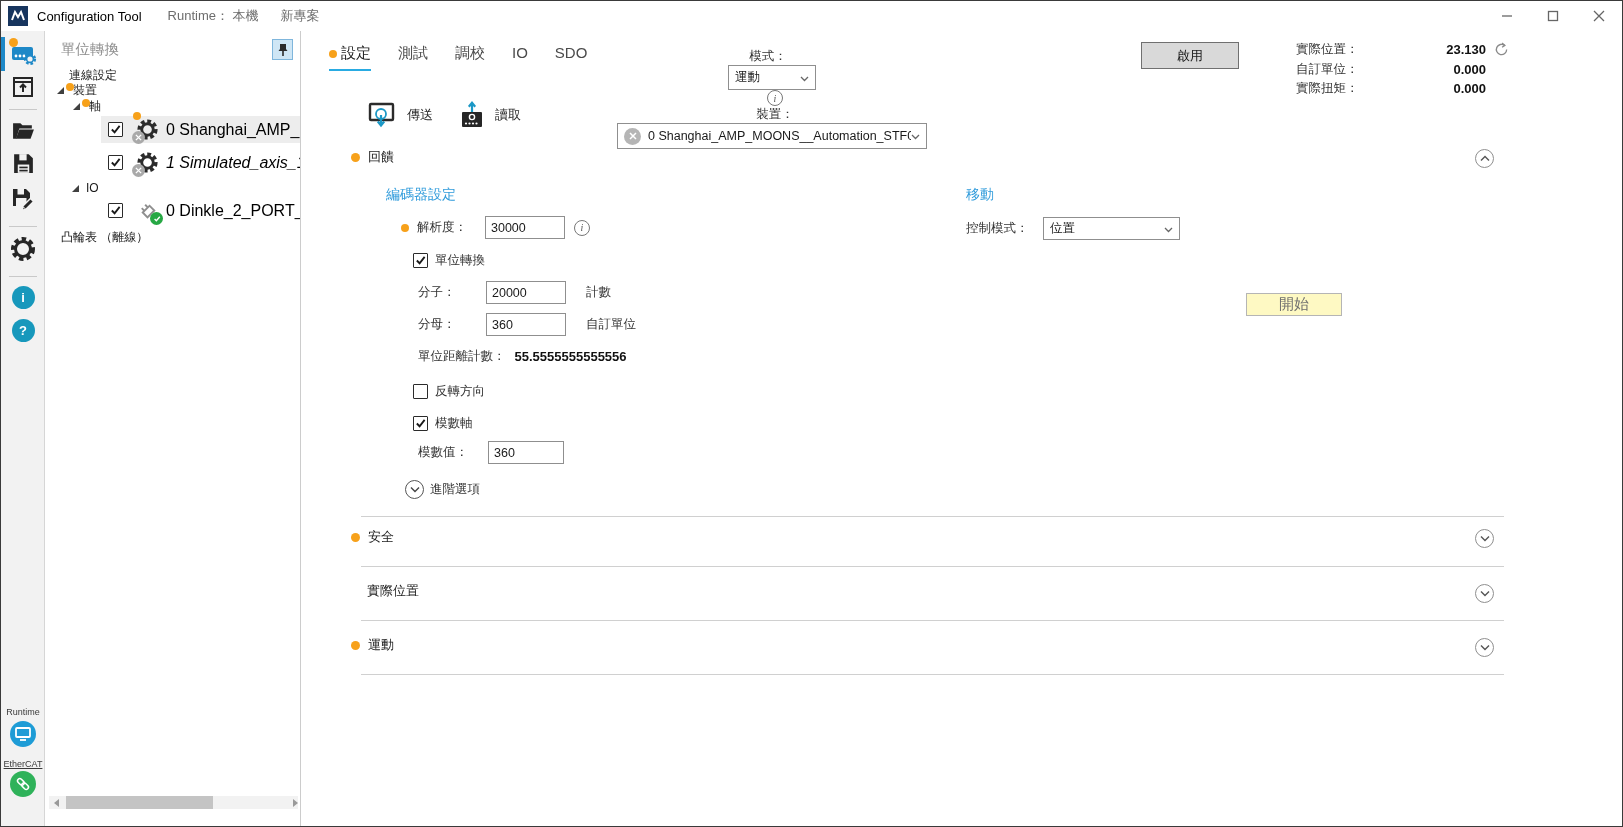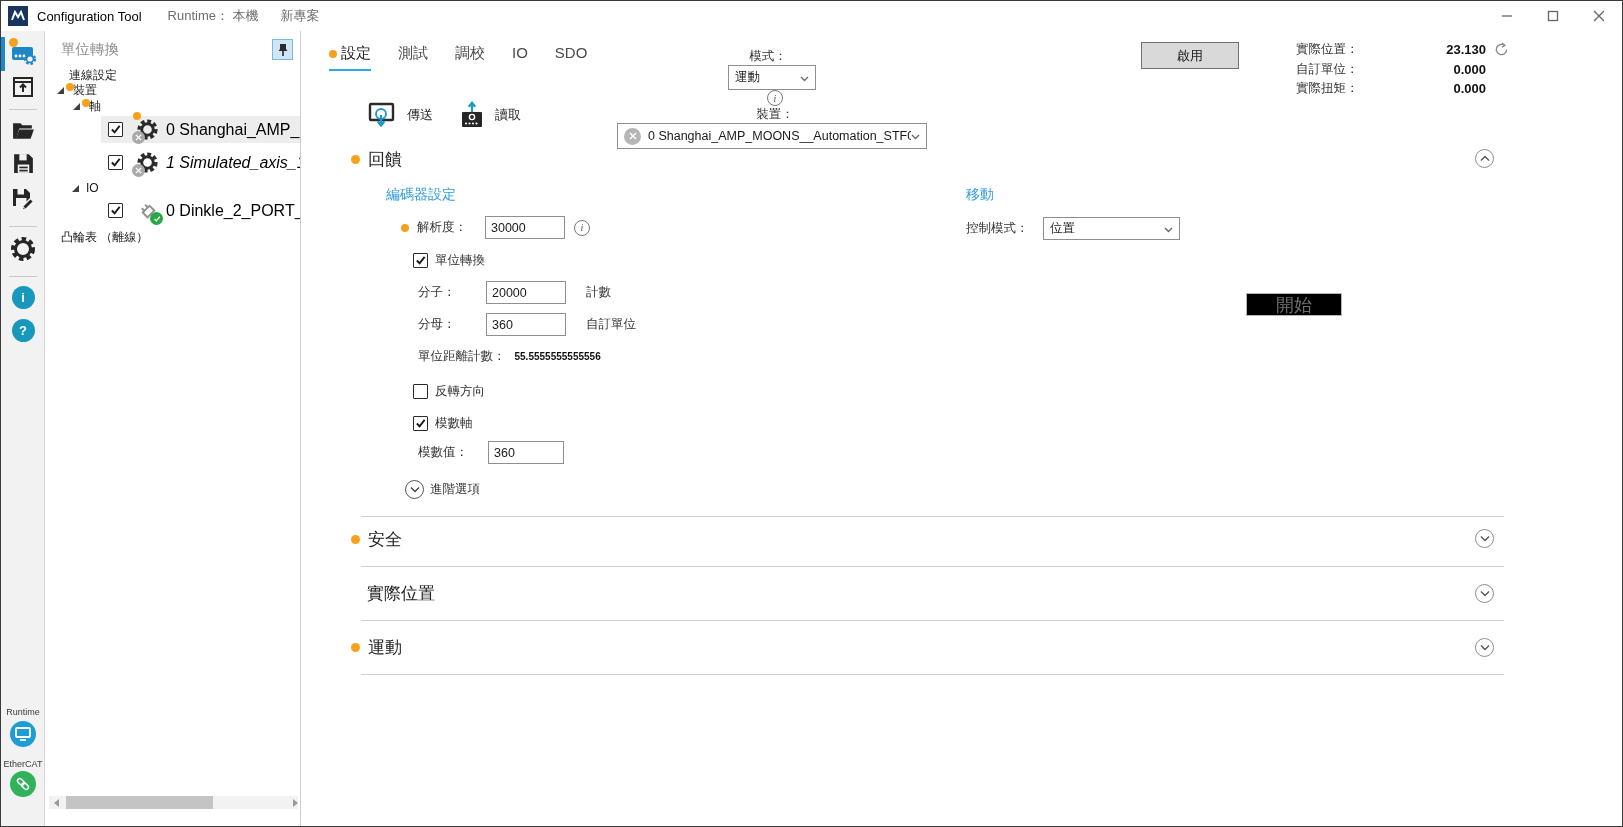--- a/index.html
+++ b/index.html
@@ -65,29 +65,29 @@
 
   .status { position:absolute; left:995px; top:9px; }
   .status-row { display:flex; align-items:center; height:19.5px; }
   .status-label { font-size:12.5px; color:#333; width:95px; }
   .status-value { font-size:13px; font-weight:bold; color:#111; width:95px; text-align:right; }
 
   .toolbar { position:absolute; left:66px; top:70px; display:flex; gap:26px; }
   .tool-btn { display:flex; align-items:center; gap:10px; font-size:13px; color:#2b2b2b; }
 
   .sec-header { position:absolute; display:flex; align-items:center; }
-  .sec-title { font-size:17px; color:#222; margin-left:8px; }
+  .sec-title { font-size:13px; color:#222; margin-left:8px; }
   .chev-circle { position:absolute; left:1174px; width:19px; height:19px; border:1px solid #8f8f8f; border-radius:50%; background:#fff; display:flex; align-items:center; justify-content:center; }
   .blue-heading { position:absolute; font-size:14px; color:#2f9bdb; }
   .frow { position:absolute; display:flex; align-items:center; }
   .flabel { font-size:12.5px; color:#333; }
-  .bold-val { font-size:10px; font-weight:bold; color:#111;text-align:center; }
+  .bold-val { font-size:13px; font-weight:bold; color:#111;text-align:center; }
   .divider { position:absolute; left:60px; width:1143px; height:1px; background:#d0d0d0; }
   .stepper-btn { width:22px; height:22px; background:#d9d9d9; border:1px solid #8f8f8f; font-size:13px; color:#1a1a1a; display:flex; align-items:center; justify-content:center; }
-  .start-btn { position:absolute; left:945px; top:262px; width:96px; height:23px; background:#000000; border:1px solid #b5b5b5; font-size:18px; color:#6f6f6f; display:flex; align-items:center; justify-content:center; }
+  .start-btn { position:absolute; left:945px; top:262px; width:96px; height:23px; background:#fef9c3; border:1px solid #b5b5b5; font-size:15px; color:#6f6f6f; display:flex; align-items:center; justify-content:center; }
   .adv-circle { width:19px; height:19px; border:1px solid #555; border-radius:50%; background:#fff; display:flex; align-items:center; justify-content:center; flex:none; }
 </style>
 </head>
 <body>
 
 <div class="window">
 
   <div class="titlebar">
     <div class="app-logo">
       <svg width="16" height="16" viewBox="0 0 16 16">
@@ -181,21 +181,21 @@
 
     <div class="rail-caption" style="top:676px;">Runtime</div>
     <div class="rail-item" style="top:690px;">
       <div class="round-icon" style="background:#1e9cd6;">
         <svg width="16" height="14" viewBox="0 0 16 14">
             <rect x="1" y="1" width="14" height="9" rx="1" fill="none" stroke="#fff" stroke-width="1.8"></rect>
             <line x1="5" y1="13" x2="11" y2="13" stroke="#fff" stroke-width="1.8"></line>
           </svg>
       </div>
     </div>
-    <div class="rail-caption" style="top:728px;">EtherCAT</div>
+    <div class="rail-caption" style="top:728px;text-decoration:underline;">EtherCAT</div>
     <div class="rail-item" style="top:740px;">
       <div class="round-icon" style="background:#2fb25a;">
         <svg width="18" height="18" viewBox="0 0 24 24">
             <g transform="rotate(45 12 12)">
               <rect x="3" y="9" width="10" height="6" rx="3" fill="none" stroke="#fff" stroke-width="2"></rect>
               <rect x="11" y="9" width="10" height="6" rx="3" fill="none" stroke="#fff" stroke-width="2"></rect>
             </g>
           </svg>
       </div>
     </div>

